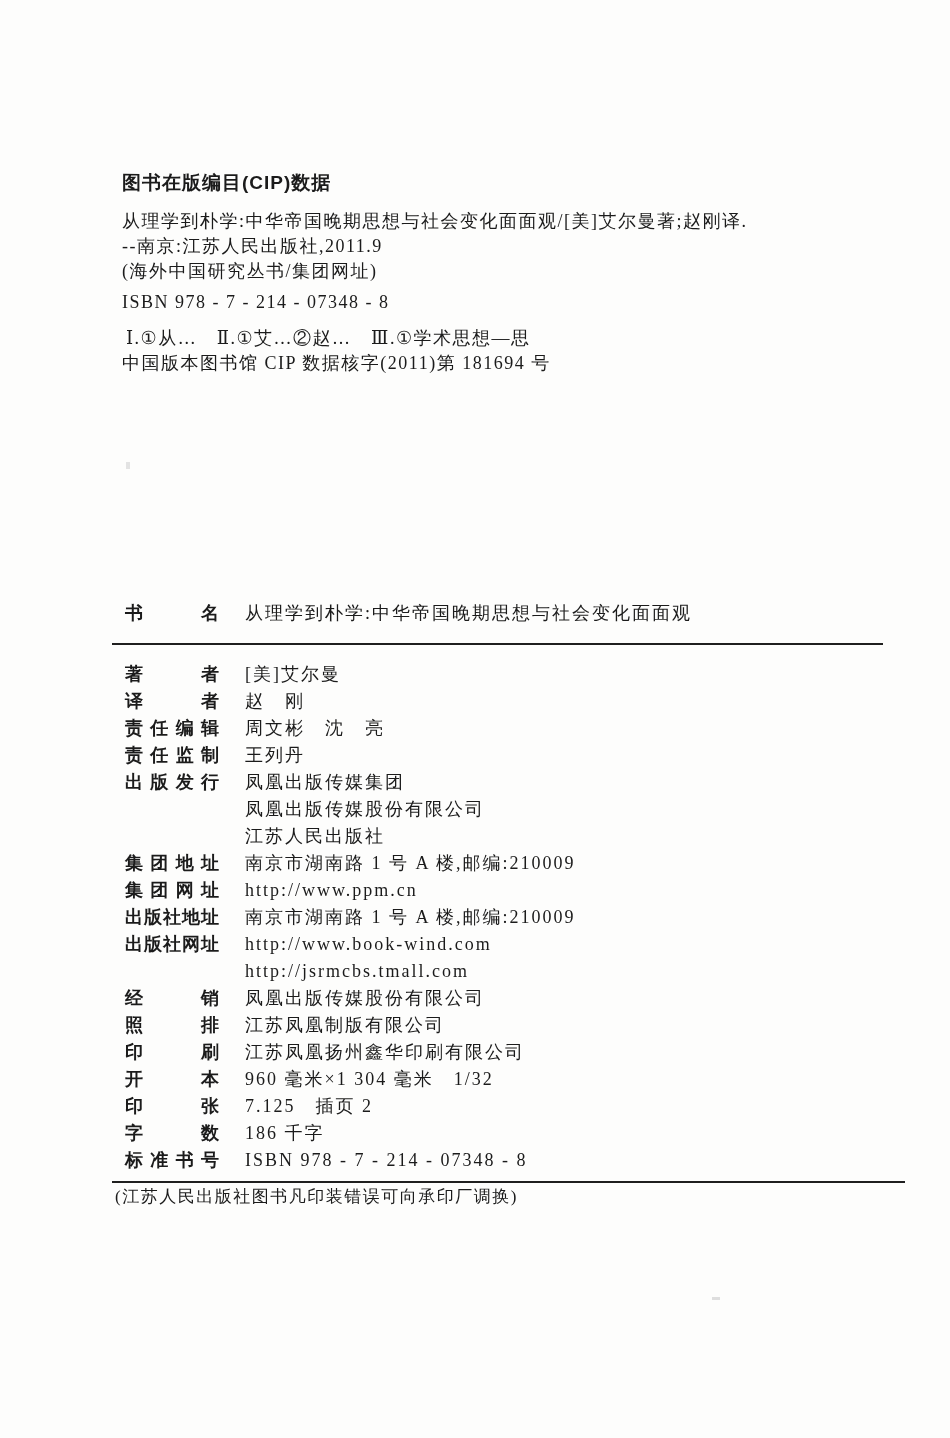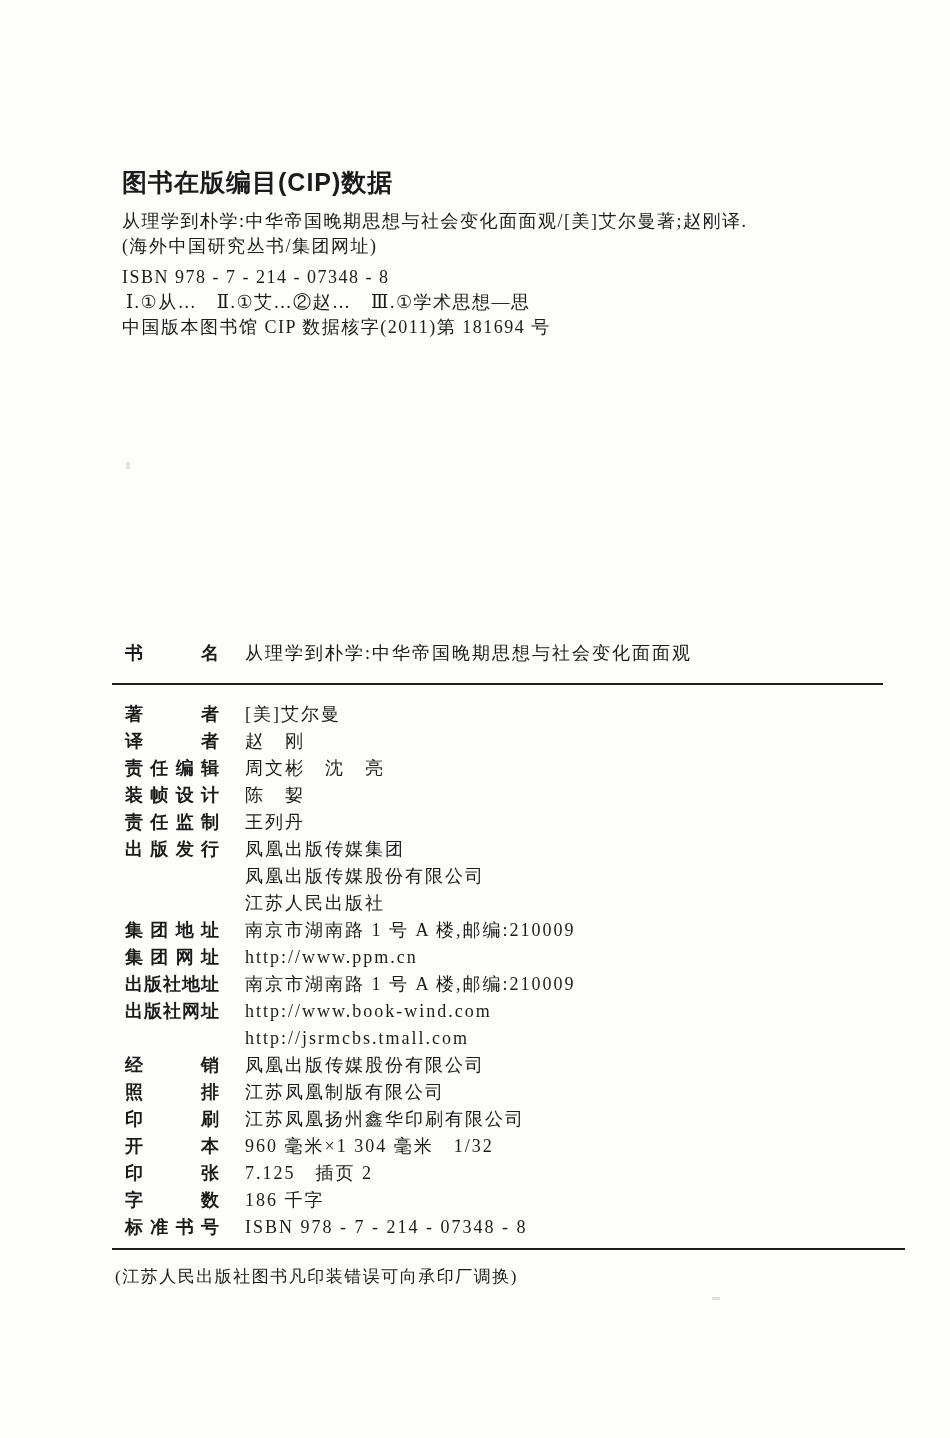--- a/index.html
+++ b/index.html
@@ -13,65 +13,66 @@
   }
   .page { position: absolute; inset: 0; }
 
   
   .cip {
     position: absolute; left: 122px; top: 170px; width: 740px;
     font-size: 18px; letter-spacing: 1.5px; line-height: 25px;
   }
   .cip-heading {
     font-family: "Liberation Sans", "DejaVu Sans", sans-serif;
-    font-weight: bold; font-size: 25px; letter-spacing: 1px;
+    font-weight: bold; font-size: 19px; letter-spacing: 1px;
     margin-bottom: 14px;
   }
   .cip-line { white-space: pre-wrap; }
   .cip-line.isbn { margin-top: 6px; }
-  .cip-line.cls-first { padding-left: 4px; }
+  .cip-line.cls-first { margin-top: 11px; padding-left: 4px; }
   .cip-line.registry { }
 
   
   .colophon {
-    position: absolute; left: 112px; top: 640px; width: 793px;
+    position: absolute; left: 112px; top: 600px; width: 793px;
     font-size: 18px;
   }
   .row { line-height: 27px; padding-left: 13px; white-space: nowrap; }
   .lbl {
     display: inline-block; width: 94px;
     text-align: justify; text-align-last: justify;
     font-family: "Liberation Sans", "DejaVu Sans", sans-serif;
     font-weight: bold; vertical-align: top;
   }
   .val {
     margin-left: 26px; letter-spacing: 2px;
     font-family: "Liberation Serif", "DejaVu Serif", serif;
   }
   .hr { border: 0; border-top: 2px solid #1f1f1f; height: 0; }
   .hr1 { width: 771px; margin: 16px 0 16px 0; }
   .hr2 { width: 793px; margin: 7px 0 0 0; }
   .note {
-    margin-top: 13px; padding-left: 3px;
+    padding-left: 3px;
     font-size: 17px; letter-spacing: 1.5px; line-height: 27px;
   }
 
   
   .speck { position: absolute; background: #c9c9c9; }
   .s1 { left: 126px; top: 462px; width: 4px; height: 7px; opacity: .5; }
   .s2 { left: 712px; top: 1297px; width: 8px; height: 3px; opacity: .6; }
 </style>
 </head>
 <body style="background: rgb(253, 253, 252); color: rgb(27, 27, 27);">
 
 <div class="page">
 
   <section class="cip">
     <div class="cip-heading">图书在版编目(CIP)数据</div>
     <div class="cip-line">从理学到朴学:中华帝国晚期思想与社会变化面面观/[美]艾尔曼著;赵刚译.</div>
+    <div class="cip-line">--南京:江苏人民出版社,2011.9</div>
     <div class="cip-line">(海外中国研究丛书/集团网址)</div>
     <div class="cip-line isbn">ISBN 978 - 7 - 214 - 07348 - 8</div>
     <div class="cip-line cls-first">Ⅰ.①从…　Ⅱ.①艾…②赵…　Ⅲ.①学术思想—思</div>
     <div class="cip-line registry">中国版本图书馆 CIP 数据核字(2011)第 181694 号</div>
   </section>
 
   <section class="colophon">
     <div class="row">
       <span class="lbl">书名</span><span class="val">从理学到朴学:中华帝国晚期思想与社会变化面面观</span>
     </div>
@@ -82,23 +83,20 @@
   </div>
 
   <div class="row">
     <span class="lbl">译者</span><span class="val">赵　刚</span>
   </div>
 
   <div class="row">
     <span class="lbl">责任编辑</span><span class="val">周文彬　沈　亮</span>
   </div>
 
-  <div class="row">
-    <span class="lbl">装帧设计</span><span class="val">陈　㛃</span>
-  </div>
 
   <div class="row">
     <span class="lbl">责任监制</span><span class="val">王列丹</span>
   </div>
 
   <div class="row">
     <span class="lbl">出版发行</span><span class="val">凤凰出版传媒集团</span>
   </div>
 
   <div class="row">

